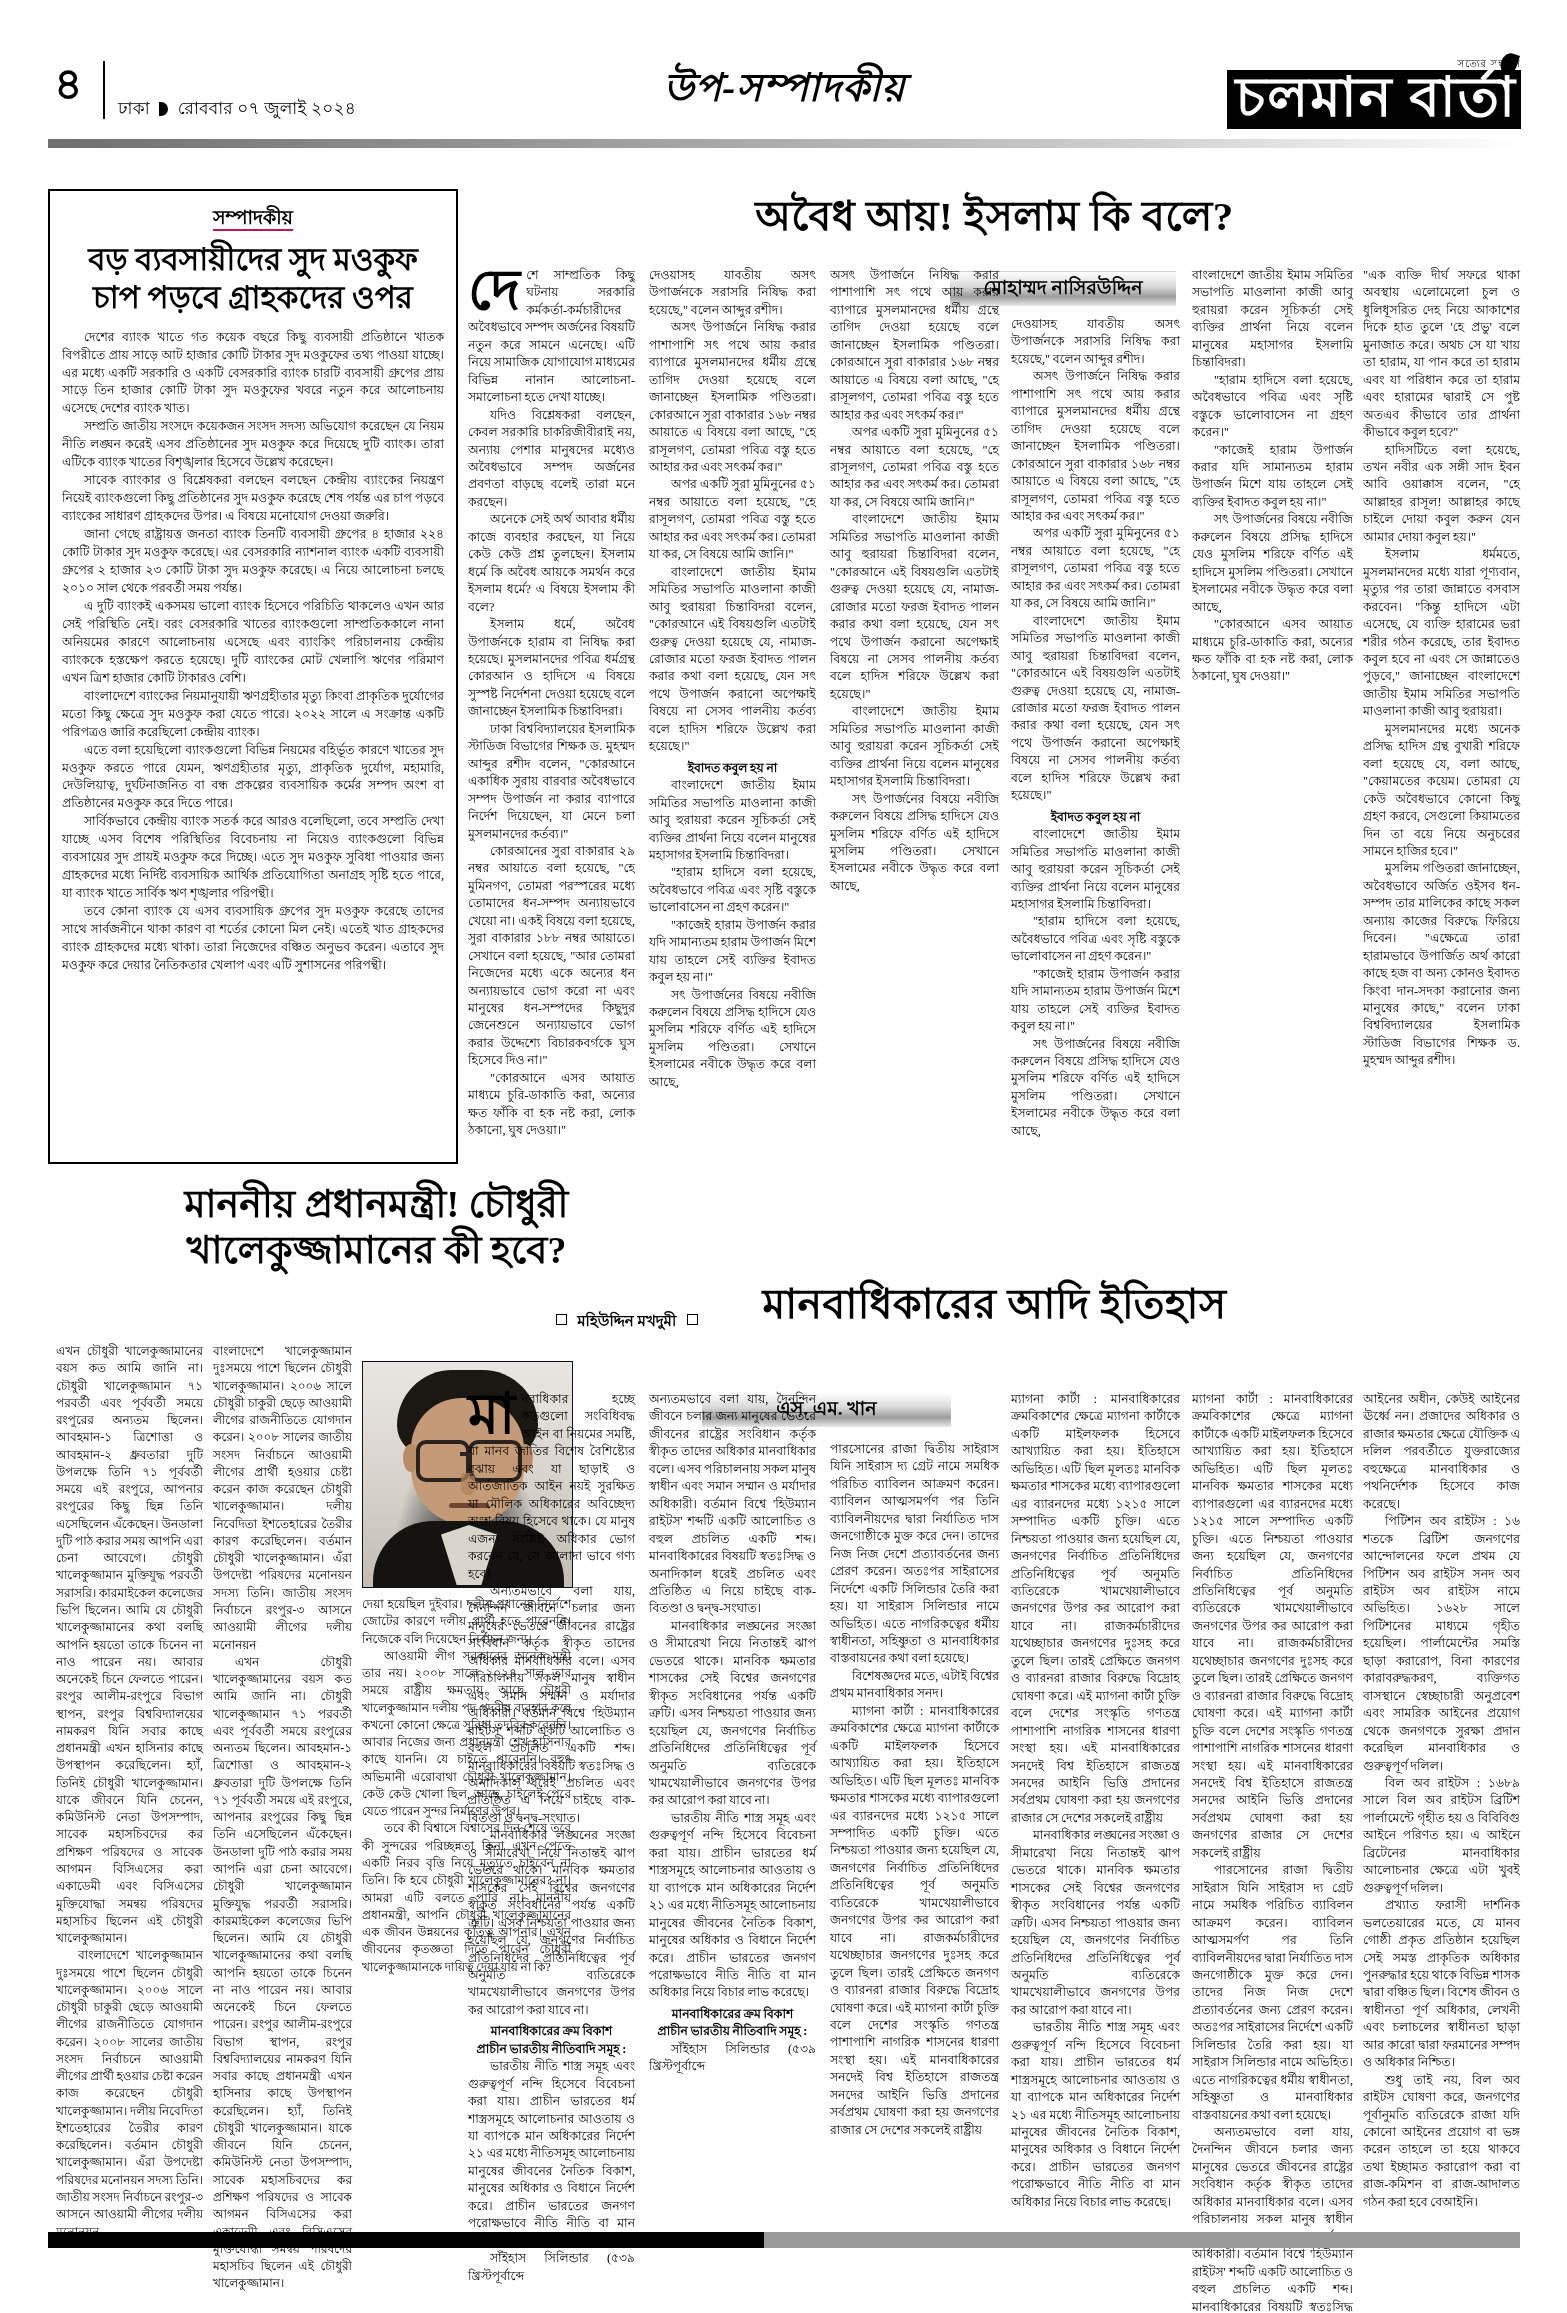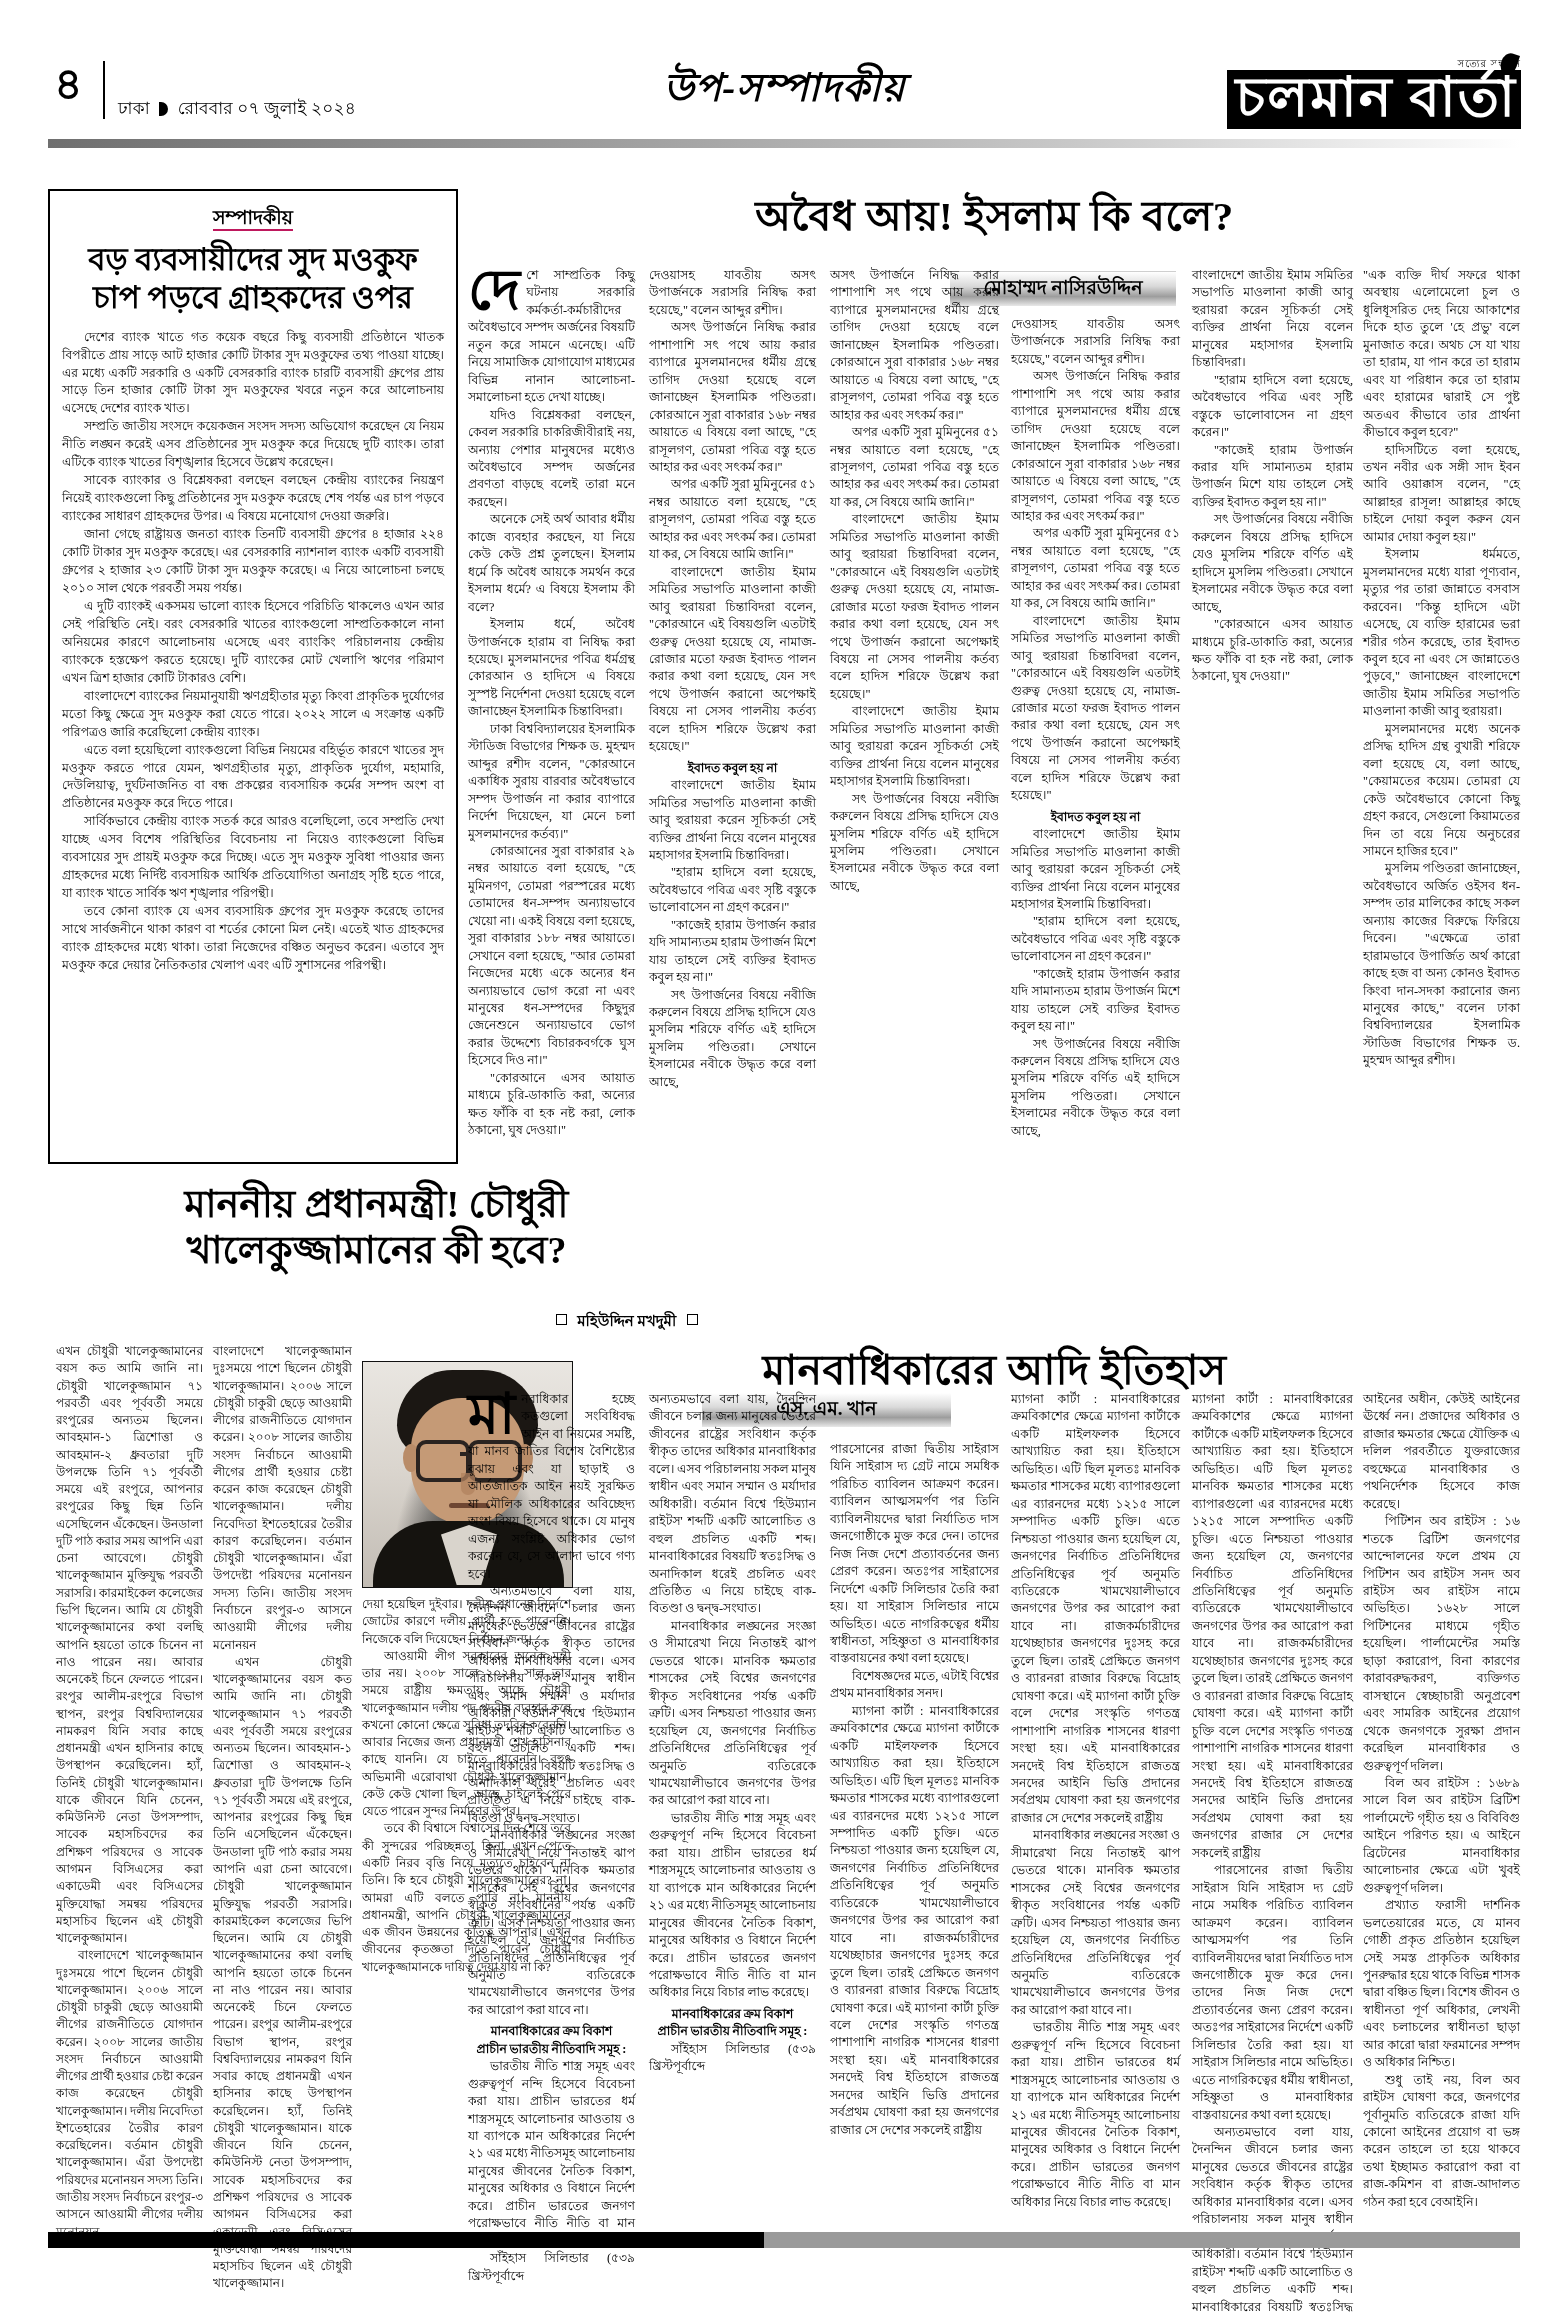--- a/index.html
+++ b/index.html
@@ -62,21 +62,21 @@
   .photo .glass-l{position:absolute;left:53px;top:78px;width:46px;height:34px;border:4px solid #2a2320;border-radius:10px;}
   .photo .glass-r{position:absolute;left:105px;top:78px;width:46px;height:34px;border:4px solid #2a2320;border-radius:10px;}
   .photo .bridge{position:absolute;left:97px;top:90px;width:12px;height:4px;background:#2a2320;}
   .photo .nose{position:absolute;left:98px;top:111px;width:14px;height:22px;background:#b0825f;border-radius:0 0 8px 8px;opacity:.75;}
   .photo .mouth{position:absolute;left:86px;top:141px;width:40px;height:5px;background:#6e4632;border-radius:4px;}
   .photo .body{position:absolute;left:10px;top:159px;width:191px;height:70px;background:#15130f;border-radius:60px 60px 0 0;}
   .photo .collar{position:absolute;left:78px;top:163px;width:56px;height:60px;background:#d9d4cc;
                  clip-path:polygon(50% 0,100% 16%,72% 100%,28% 100%,0 16%);}
 
   
-  .feathead{position:absolute;left:468px;top:1338px;width:1053px;text-align:center;
+  .feathead{position:absolute;left:468px;top:1272px;width:1053px;text-align:center;
             font-size:41px;font-weight:700;letter-spacing:0.5px;}
   .bylinebox2{position:absolute;left:702px;top:1393px;width:249px;height:34px;
               background:linear-gradient(180deg,#ffffff 0%,#d9d9d9 42%,#9d9d9d 72%,#e8e8e8 100%);
               display:flex;align-items:center;justify-content:center;}
   .bylinebox2 span{font-size:19px;font-weight:700;text-align:right;}
 
   .subhead{font-weight:700;text-indent:0;}
 
   
   .footbar{position:absolute;left:48px;top:2232px;width:1473px;height:16px;}

